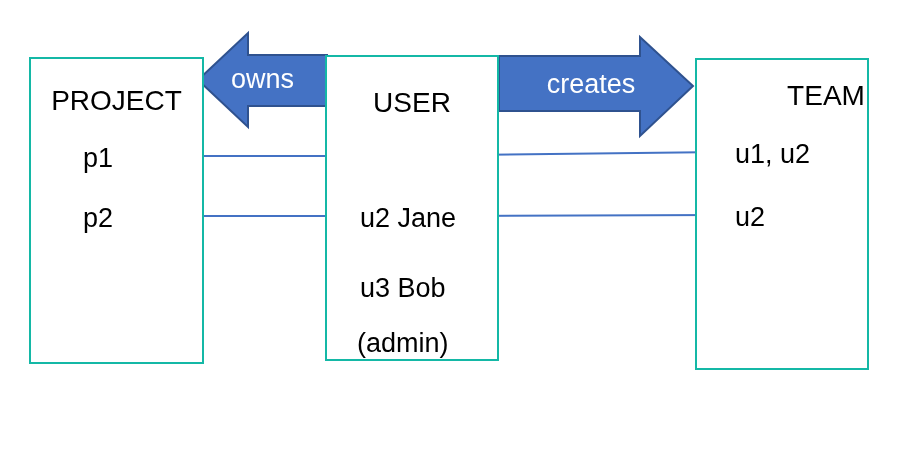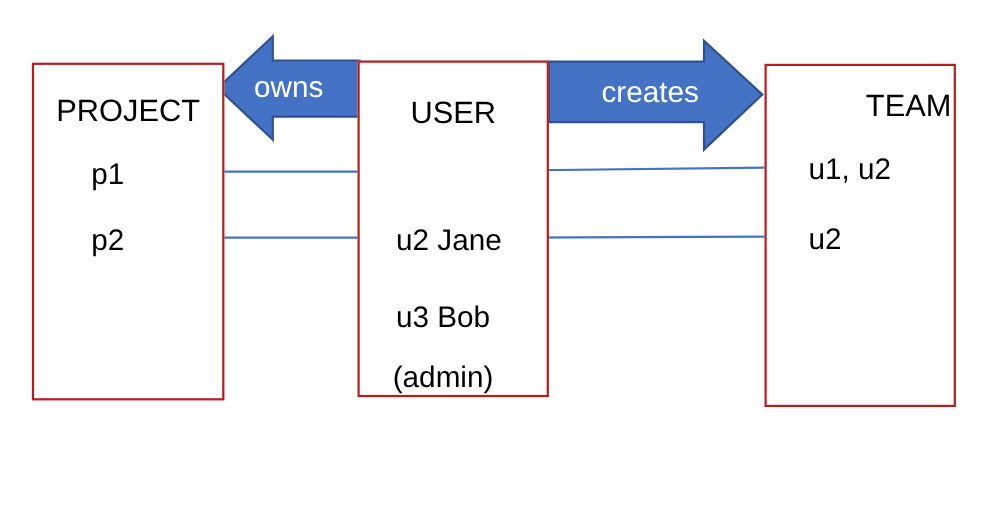--- a/index.html
+++ b/index.html
@@ -11,21 +11,21 @@
   .canvas {
     position: relative;
     width: 892px;
     height: 462px;
     background: #ffffff;
     overflow: hidden;
     color: #000000;
   }
   .entity-box {
     position: absolute;
-    border: 2px solid #b91c1c;
+    border: 2px solid #14b8a6;
     background: #ffffff;
     box-sizing: border-box;
     text-decoration: underline;
   }
   .box-project { left: 29px;  top: 57px; width: 175px; height: 307px; }
   .box-user    { left: 325px; top: 55px; width: 174px; height: 306px; }
   .box-team    { left: 695px; top: 58px; width: 174px; height: 312px; }
   .entity-title {
     position: absolute;
     left: 0;

